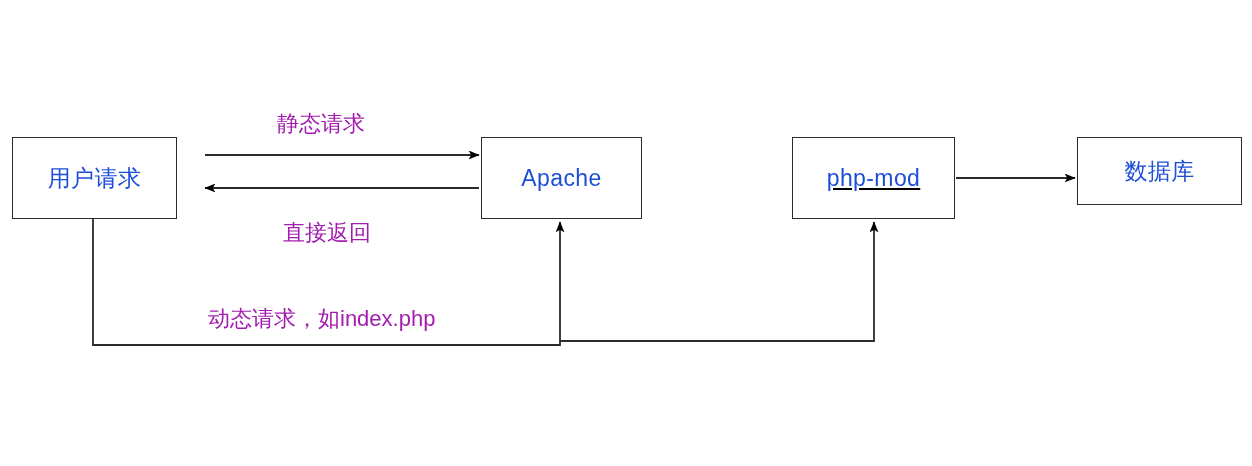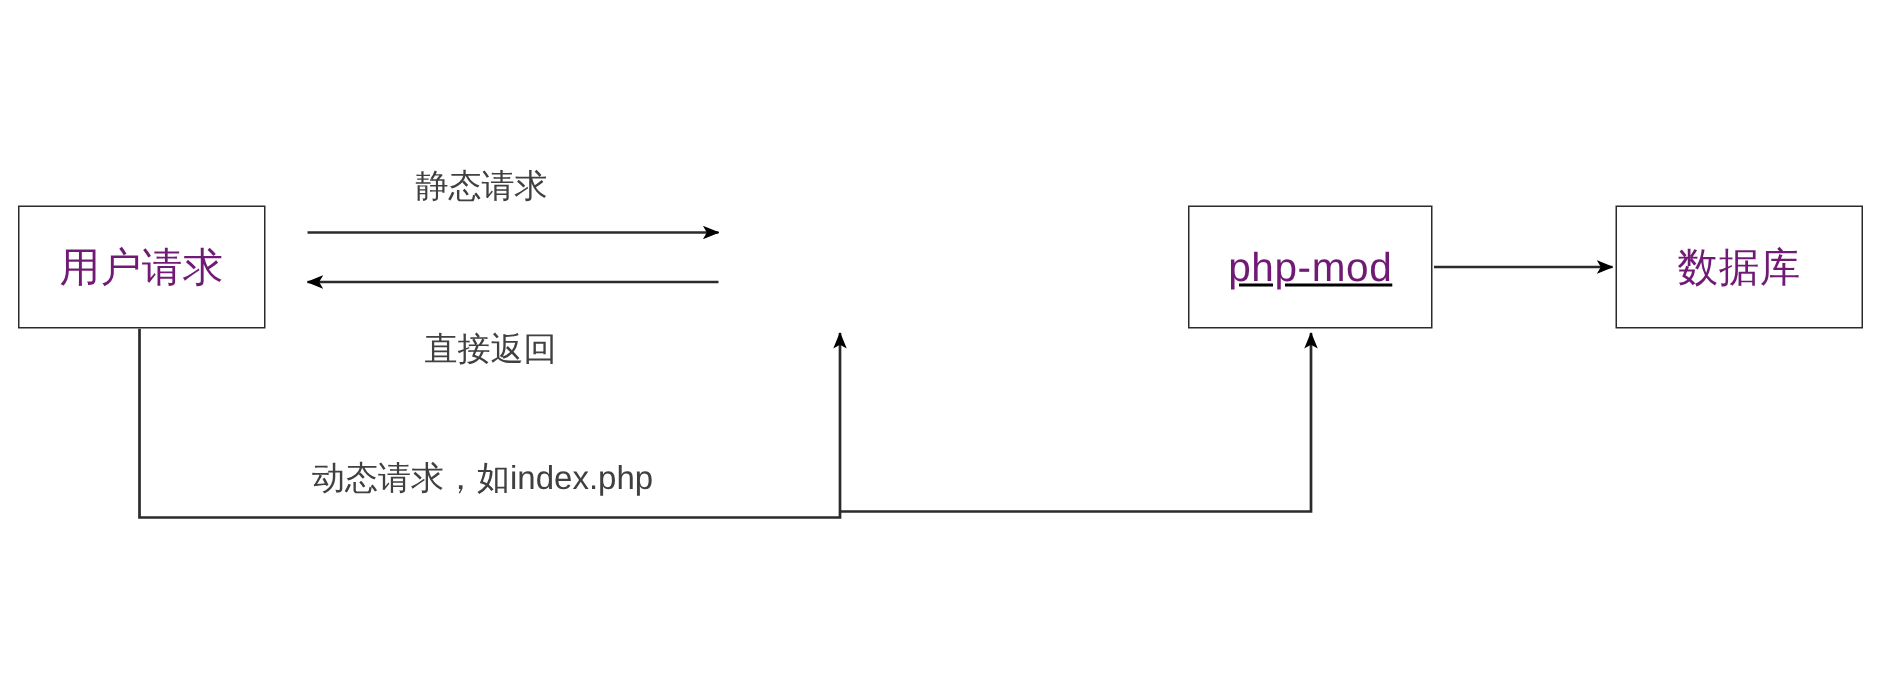--- a/index.html
+++ b/index.html
@@ -29,30 +29,30 @@
   .node-box {
     position: absolute;
     box-sizing: border-box;
     border: 1.6px solid #2b2b2b;
     background: #ffffff;
     display: flex;
     align-items: center;
     justify-content: center;
   }
   .node-label {
-    font-size: 27px;
-    color: #701a75;
+    font-size: 23px;
+    color: #1d4ed8;
     line-height: 1;
     white-space: nowrap;
     letter-spacing: 0.4px;
   }
   .edge-label {
     position: absolute;
     font-size: 22px;
-    color: #404040;
+    color: #a21caf;
     white-space: nowrap;
     line-height: 1;
   }
 </style>
 </head>
 <body>
 
 <div id="canvas">
 
   <svg class="diagram" viewBox="0 0 1252 466">
@@ -70,26 +70,29 @@
 
     <path d="M93,219 L93,345 L560,345 L560,222" fill="none" stroke="#2b2b2b" stroke-width="1.8" marker-end="url(#arrowhead)"></path>
 
     <path d="M560,341 L874,341 L874,222" fill="none" stroke="#2b2b2b" stroke-width="1.8" marker-end="url(#arrowhead)"></path>
   </svg>
 
   <div class="node-box" style="left:12px; top:137px; width:165px; height:82px;">
     <span class="node-label">用户请求</span>
   </div>
 
+  <div class="node-box" style="left:481px; top:137px; width:161px; height:82px;">
+    <span class="node-label">Apache</span>
+  </div>
 
   <div class="node-box" style="left:792px; top:137px; width:163px; height:82px;text-decoration:underline;">
     <span class="node-label">php-mod</span>
   </div>
 
-  <div class="node-box" style="left:1077px; top:137px; width:165px; height:82px;">
+  <div class="node-box" style="left:1077px; top:137px; width:165px; height:68px;">
     <span class="node-label">数据库</span>
   </div>
 
   <div class="edge-label" style="left:277px; top:113px;">静态请求</div>
 
   <div class="edge-label" style="left:283px; top:222px;">直接返回</div>
 
   <div class="edge-label" style="left:208px; top:308px;">动态请求，如index.php</div>
 
 

